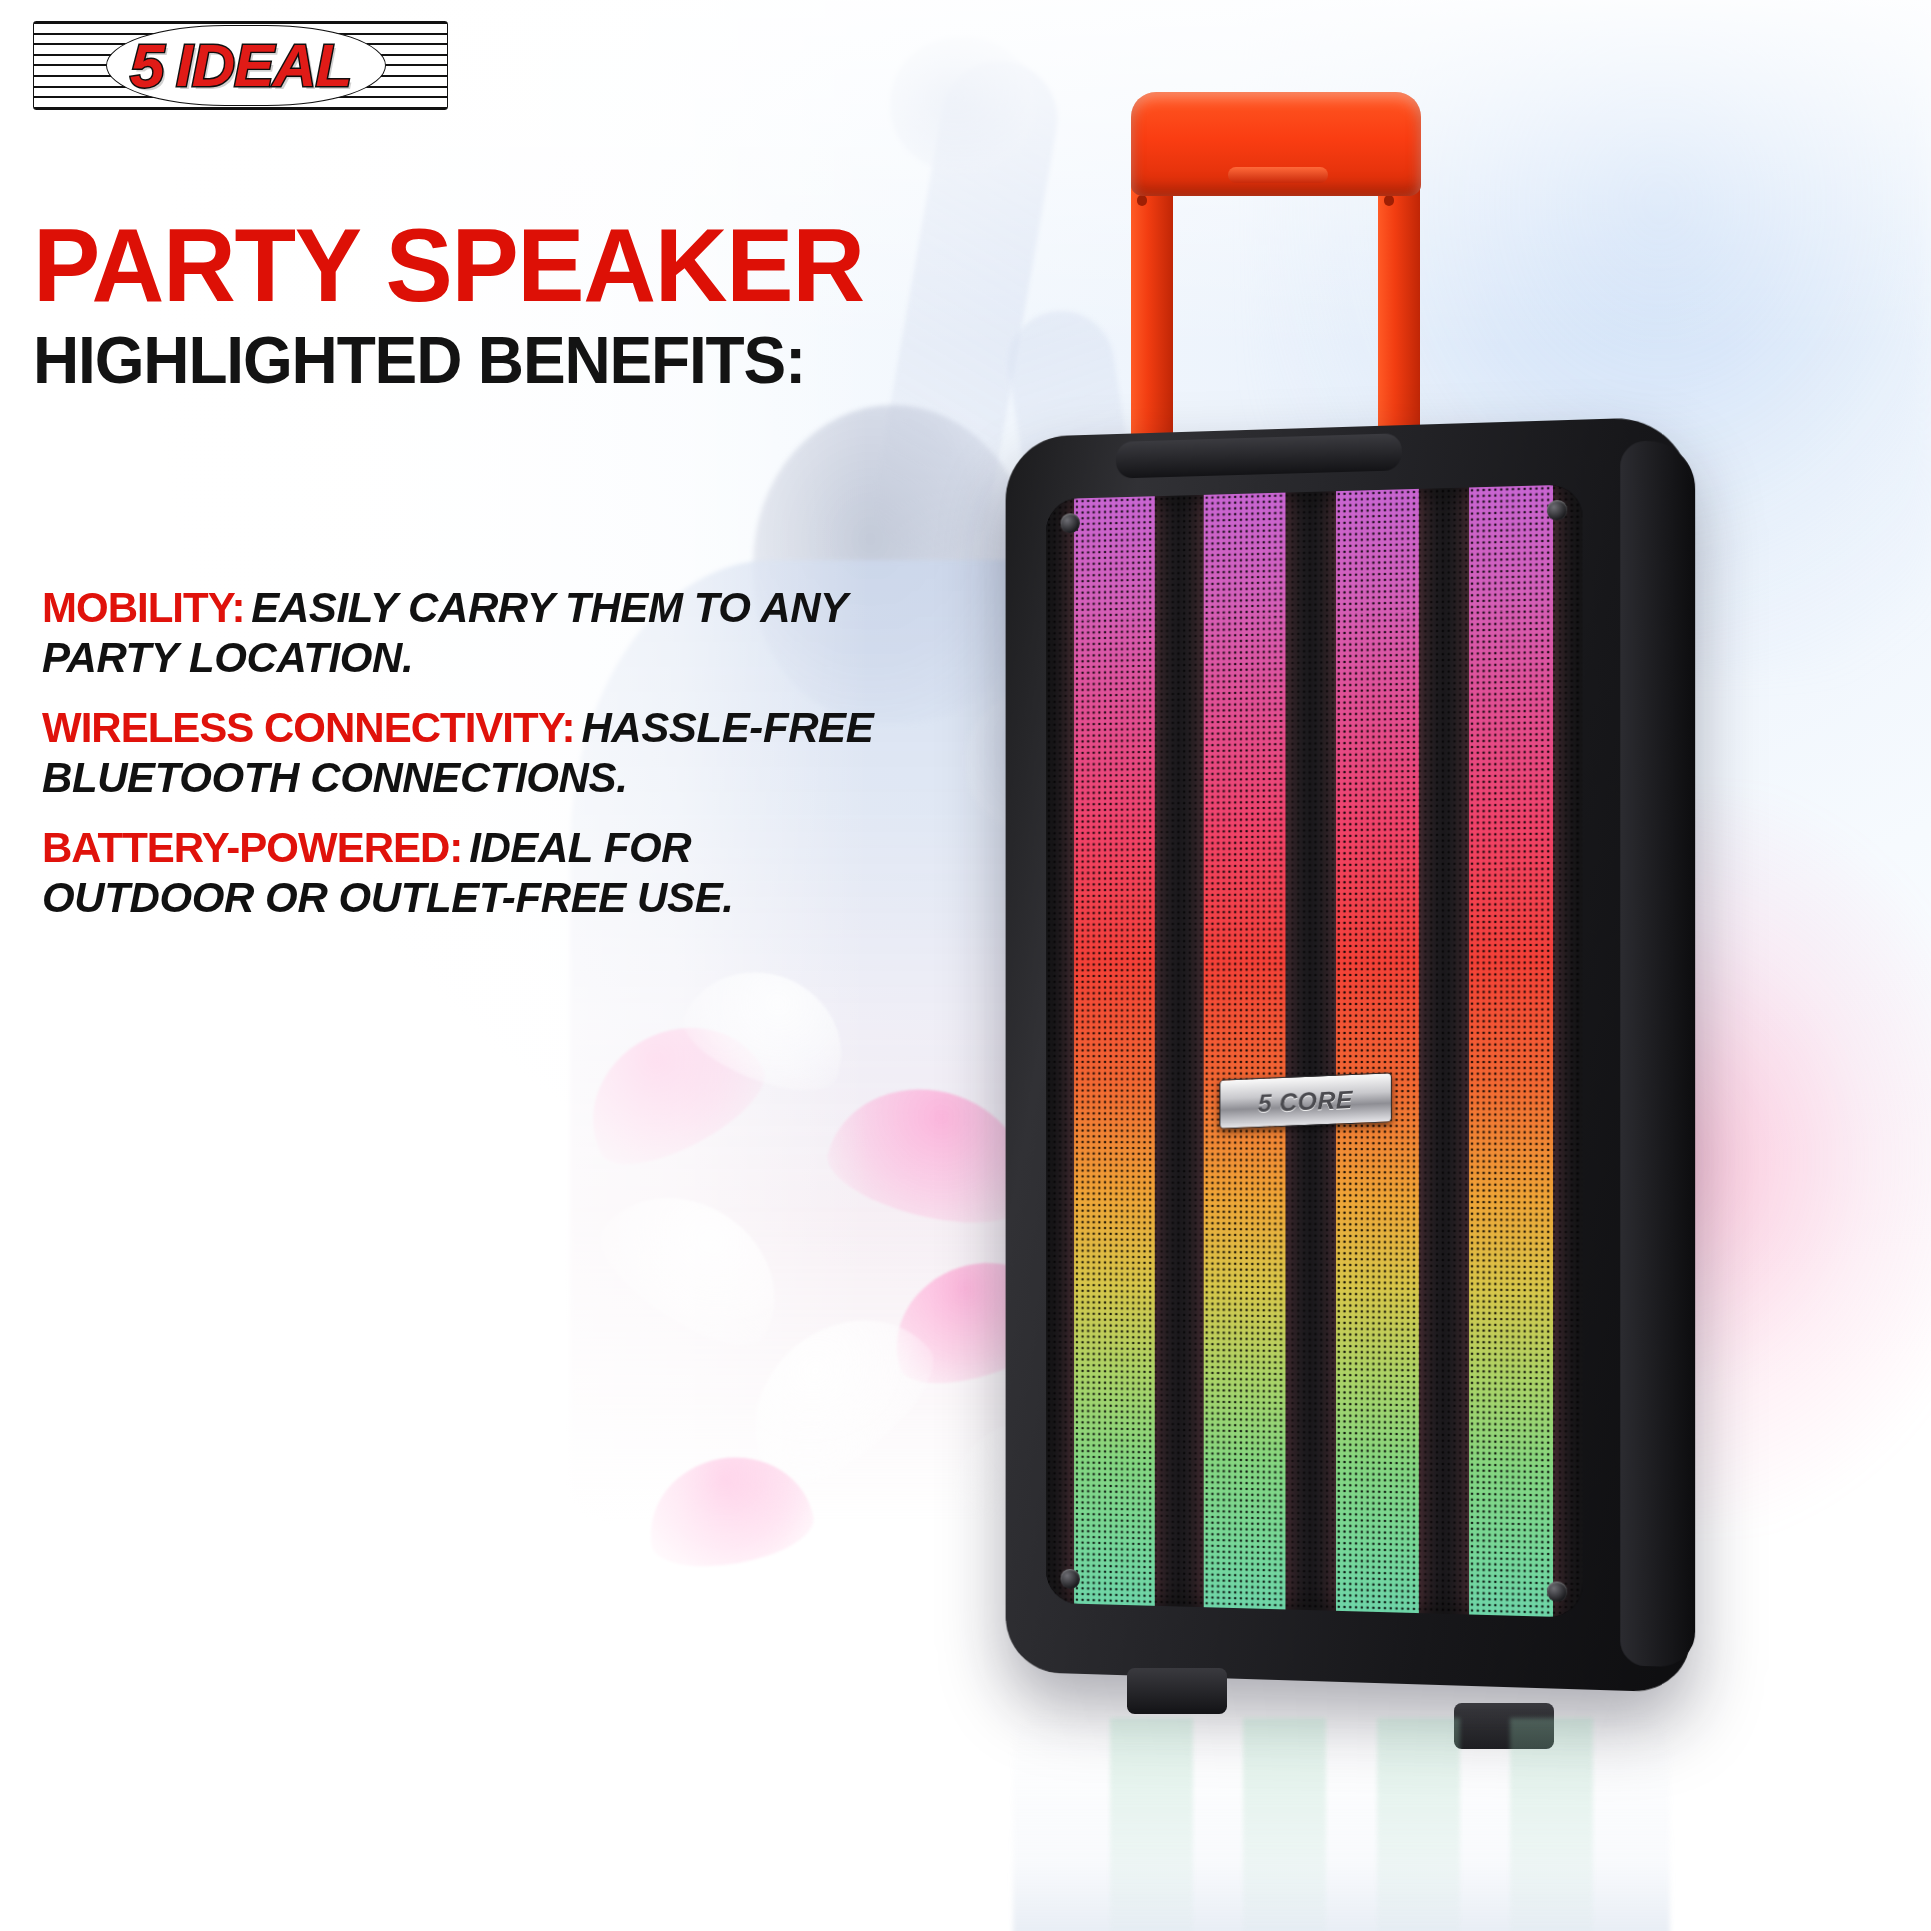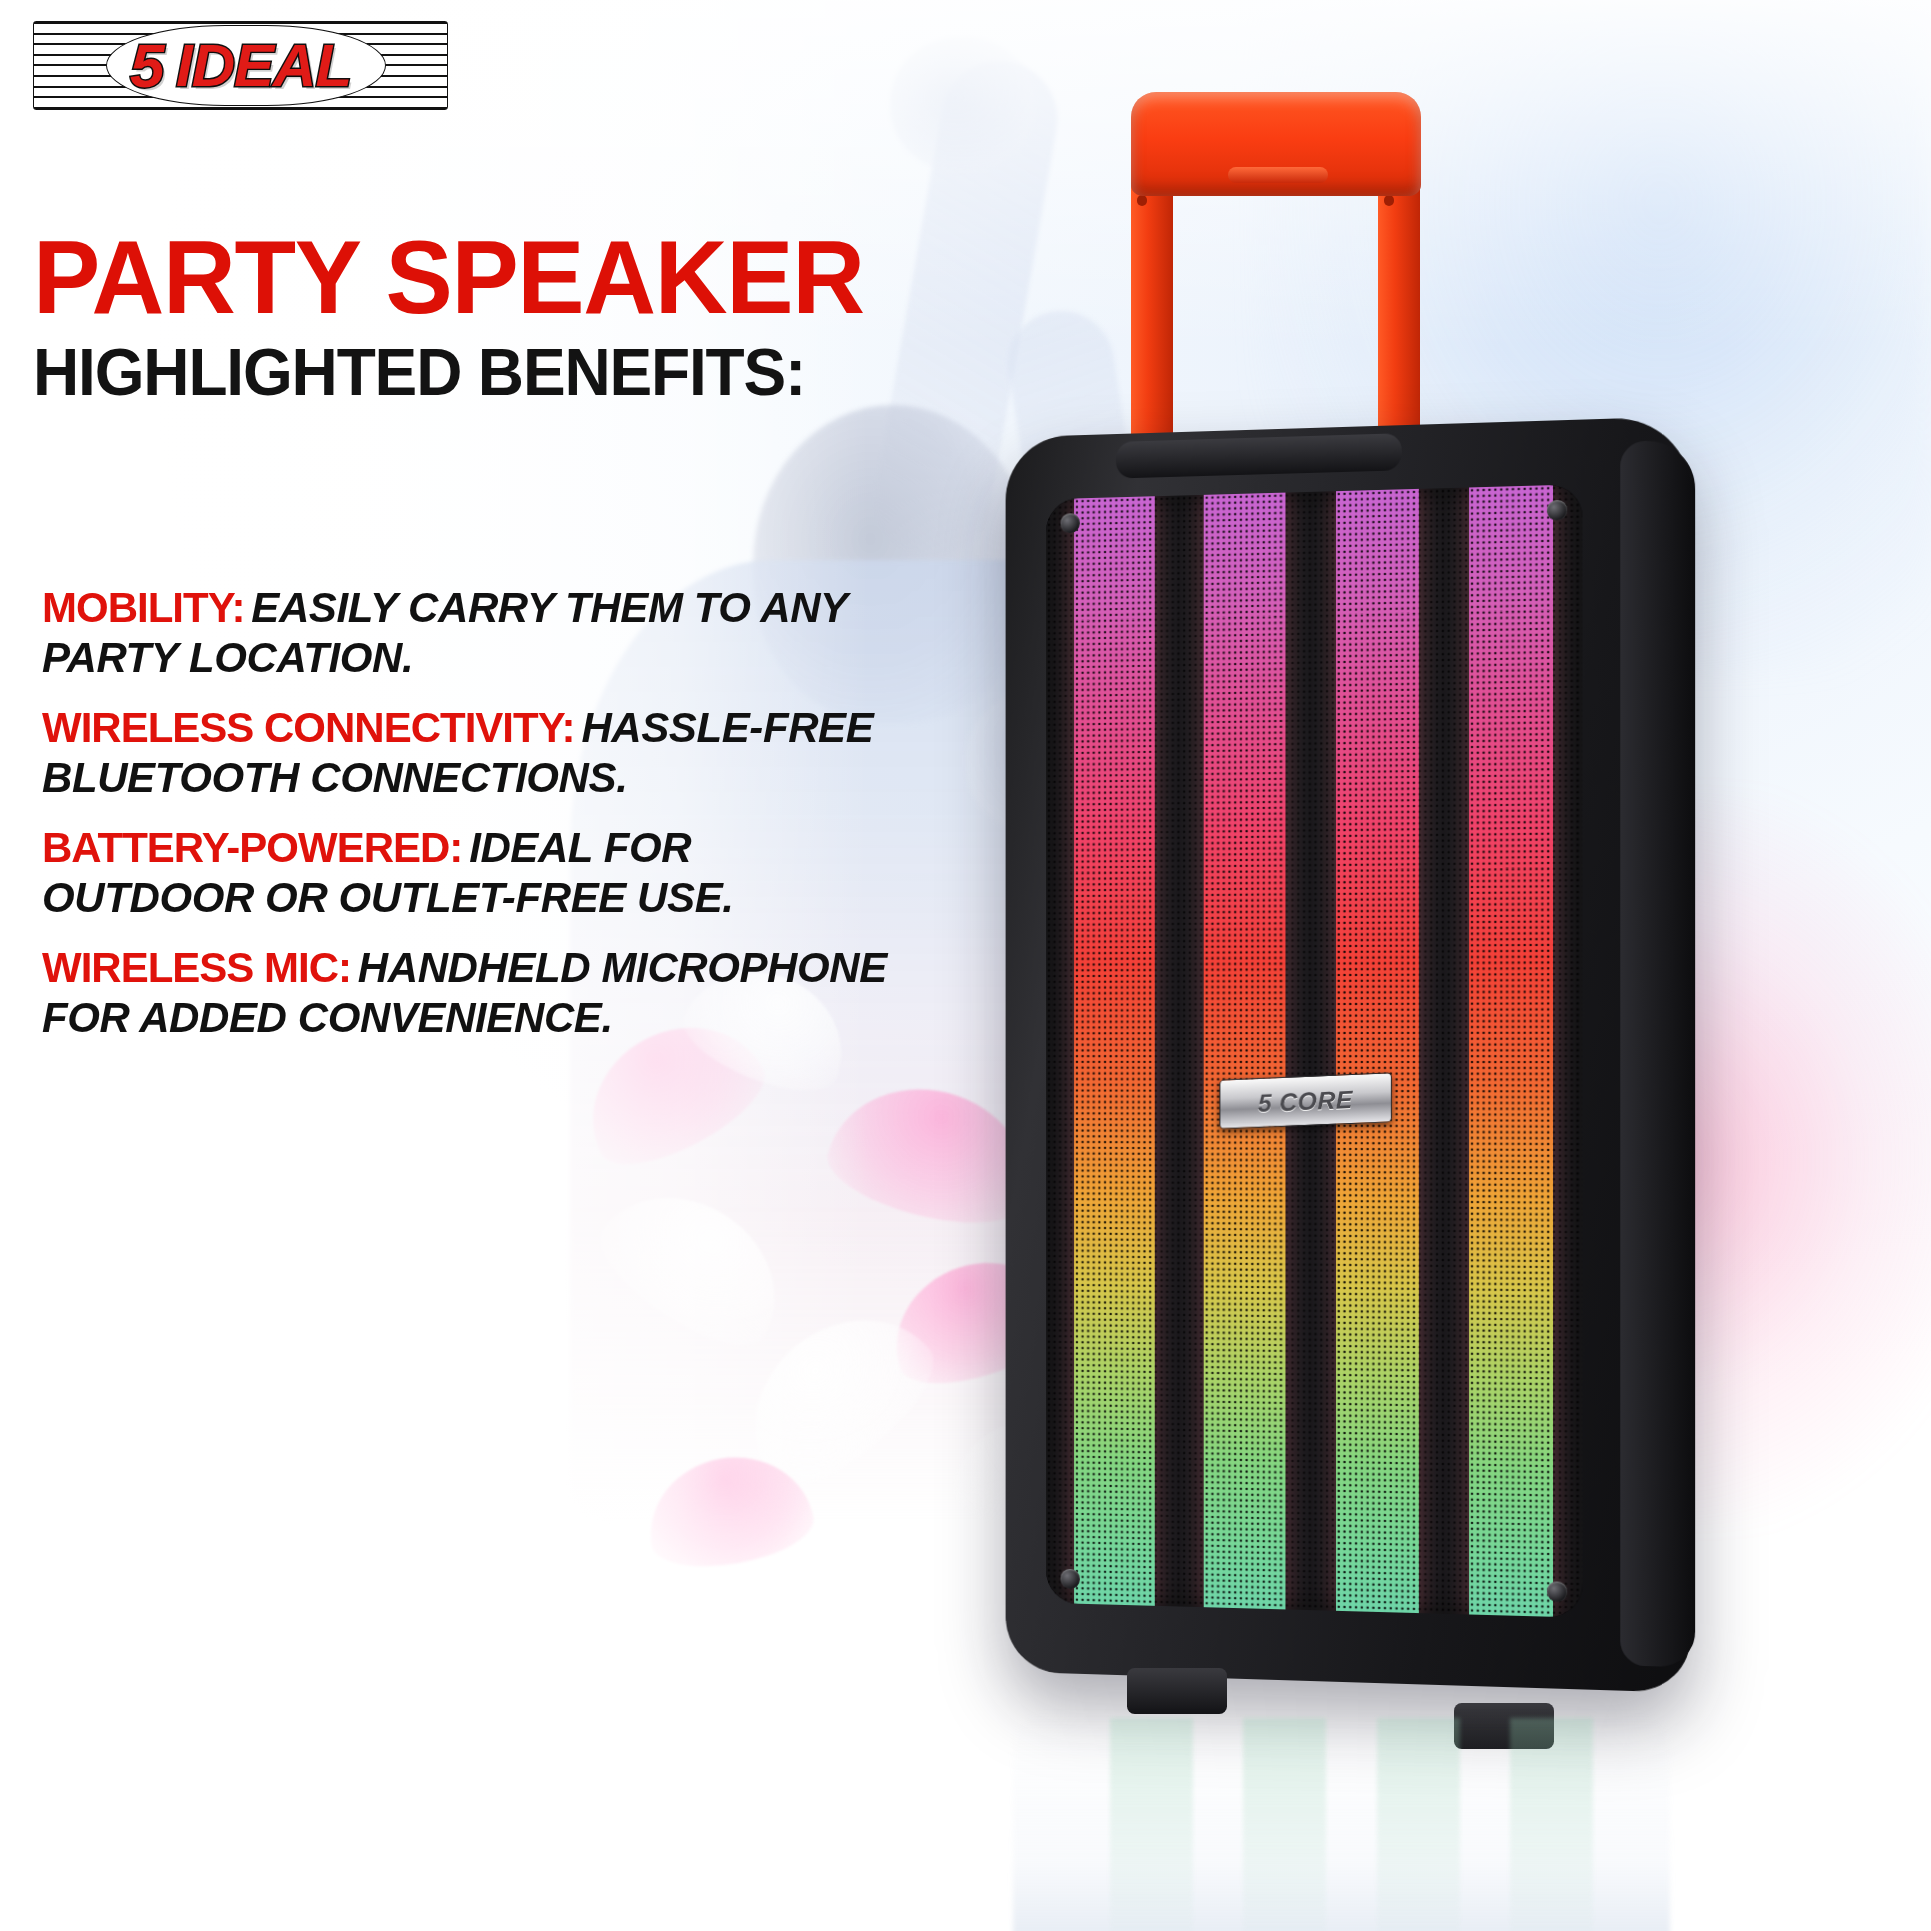--- a/index.html
+++ b/index.html
@@ -134,21 +134,21 @@
     font-size:60px; letter-spacing:-1px;
     color:#e01b17;
     -webkit-text-stroke:2.9px #111;
     paint-order:stroke fill;
     text-shadow:2.9px 2.9px 0 rgba(0,0,0,.18);
     white-space:nowrap;
   }
   .logo-5 { font-size:62px; }
 
   
-  #heading-block { position:absolute; left:33px; top:228px; width:869px; }
+  #heading-block { position:absolute; left:33px; top:216px; width:869px; }
   #main-title {
     font-size:104px; font-weight:900; line-height:.96;
     color:#dd1006; letter-spacing:-1.4px;
     font-family:"Liberation Sans", sans-serif;
     transform:scaleX(.97); transform-origin:left center;
     white-space:nowrap;
   }
   #sub-title {
     margin-top:11.6px;
     font-size:66px; font-weight:900; line-height:1;
@@ -369,23 +369,20 @@
 <div id="benefits">
   <div class="benefit">
     <span class="b-label">MOBILITY:</span><span class="b-text">EASILY CARRY THEM TO ANY PARTY LOCATION.</span>
   </div>
   <div class="benefit">
     <span class="b-label">WIRELESS CONNECTIVITY:</span><span class="b-text">HASSLE-FREE BLUETOOTH CONNECTIONS.</span>
   </div>
   <div class="benefit">
     <span class="b-label">BATTERY-POWERED:</span><span class="b-text">IDEAL FOR OUTDOOR OR OUTLET-FREE USE.</span>
   </div>
-  <div class="benefit">
-    <span class="b-label">WIRELESS MIC:</span><span class="b-text">HANDHELD MICROPHONE FOR ADDED CONVENIENCE.</span>
-  </div>
 </div>
 
 <div id="speaker">
 
   <div class="pole l"></div>
   <div class="pole r"></div>
   <div class="handle-leg l"></div>
   <div class="handle-leg r"></div>
   <div class="handle-grip"></div>
 

